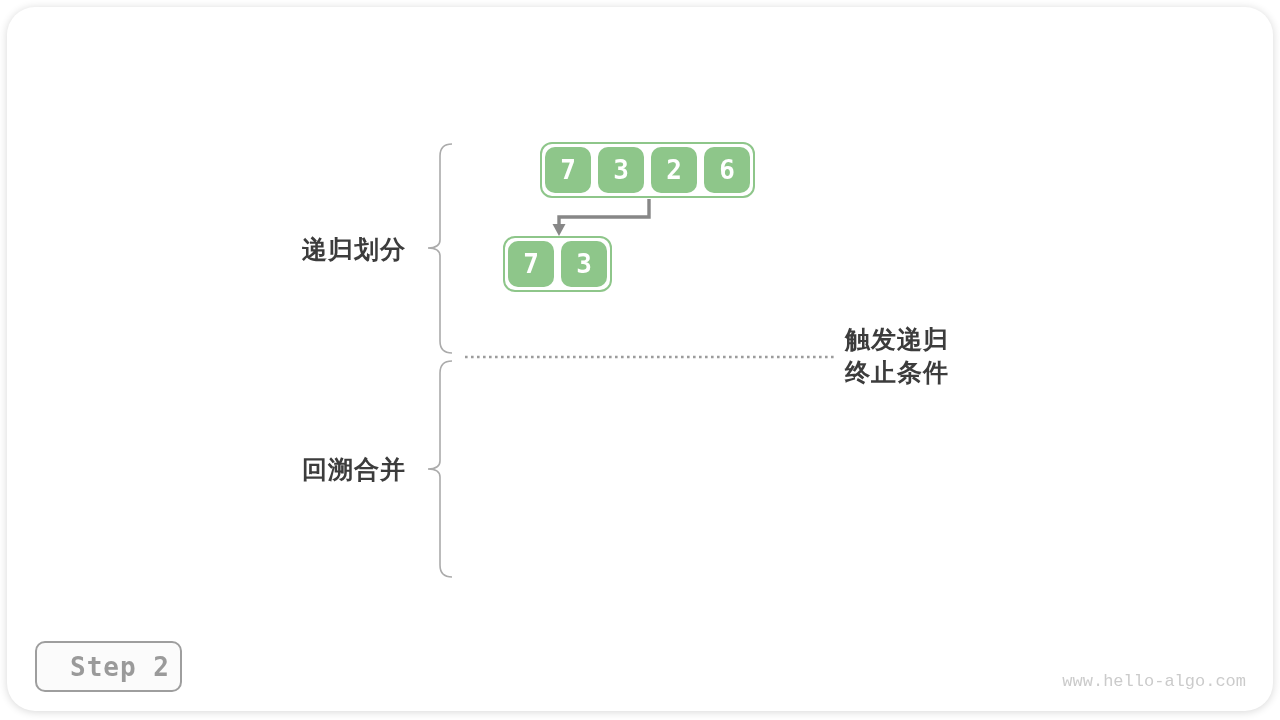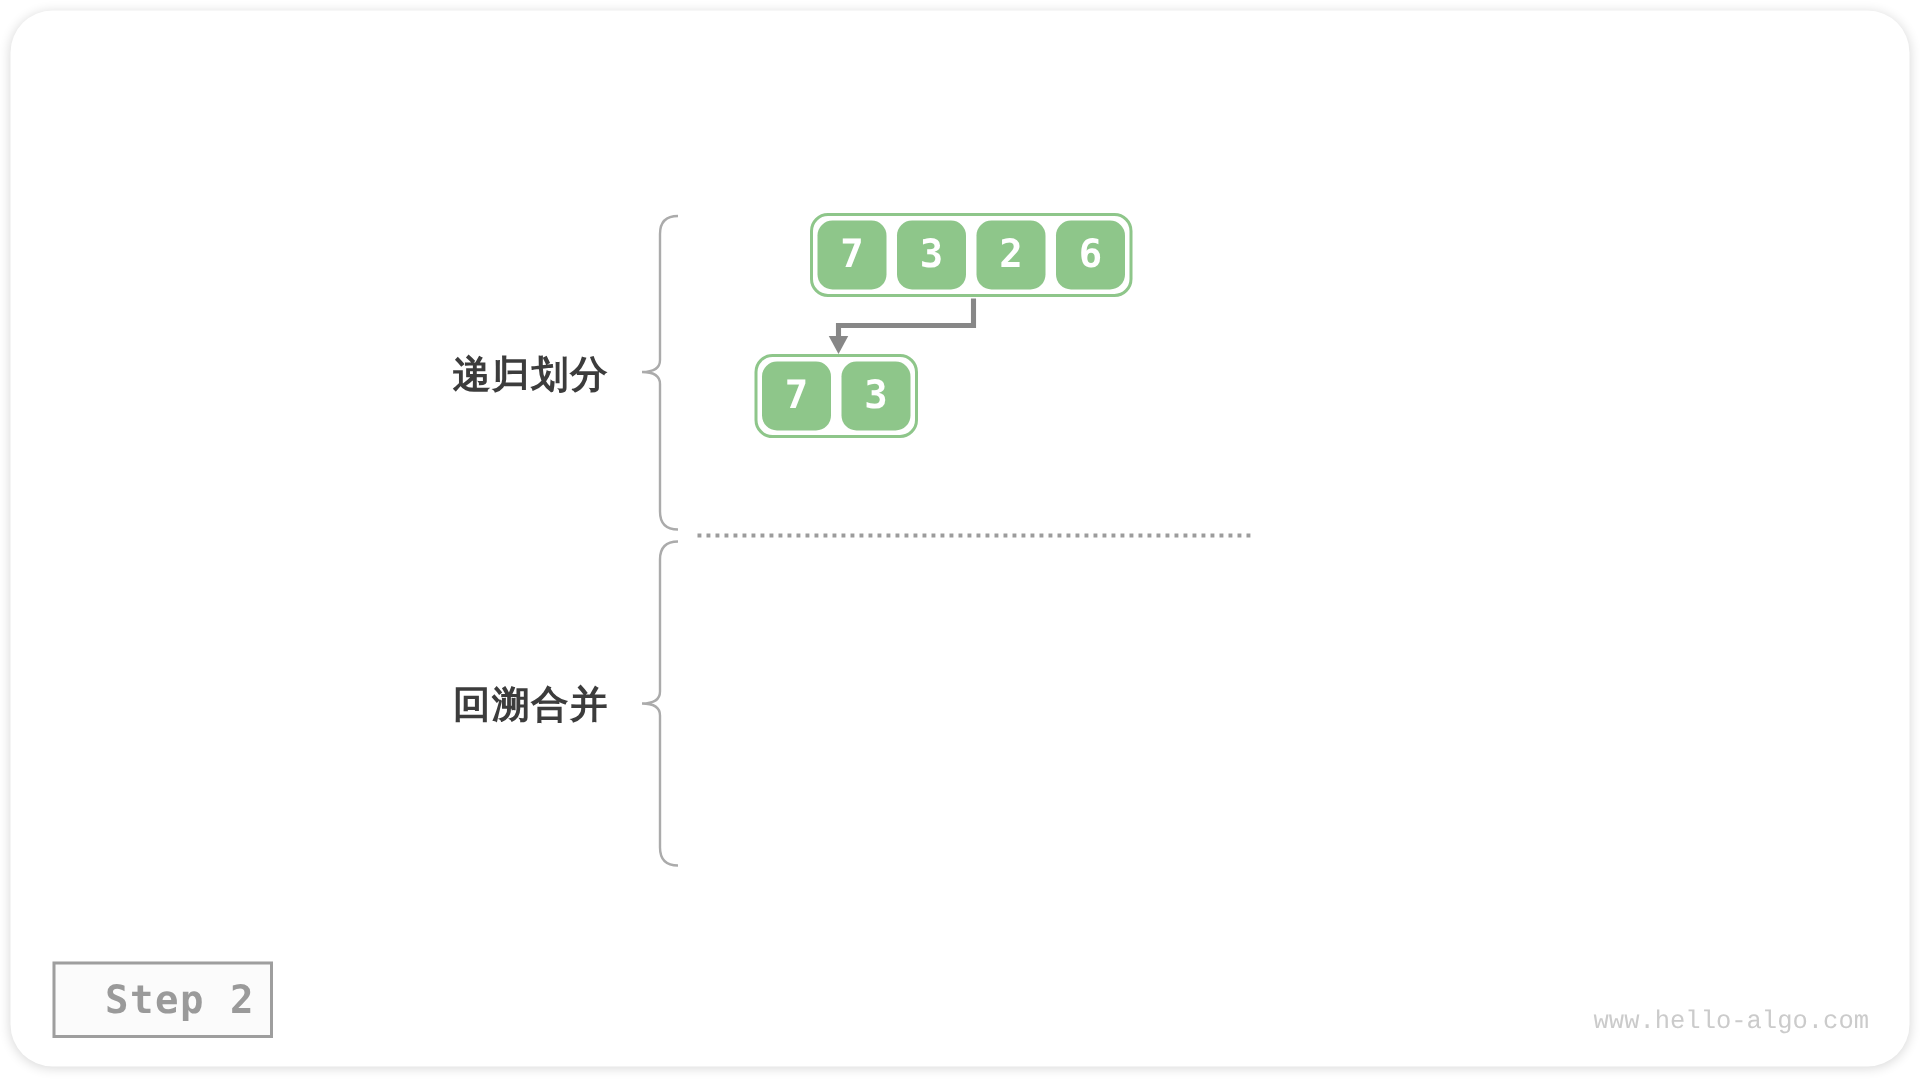--- a/index.html
+++ b/index.html
@@ -73,21 +73,21 @@
     letter-spacing: 1px;
     white-space: nowrap;
   }
   
   .step-badge {
     position: absolute;
     left: 35px; top: 641px;
     width: 147px; height: 51px;
     box-sizing: border-box;
     border: 2px solid #9E9E9E;
-    border-radius: 0;
+    border-radius: 10px;
     background: #FBFBFB;
     display: flex;
     align-items: center;
     justify-content: center;
     font-family: "DejaVu Sans Mono", monospace;
     font-weight: 700;
     font-size: 26px;
     color: #9A9A9A;
     letter-spacing: 1px;
     padding-left: 23px;
@@ -128,18 +128,22 @@
   </div>
 
   <div class="array array-sub">
     <div class="cell">7</div>
     <div class="cell">3</div>
   </div>
 
   <div class="side-label label-partition">递归划分</div>
   <div class="side-label label-merge">回溯合并</div>
 
+  <div class="label-termination">
+    <div>触发递归</div>
+    <div>终止条件</div>
+  </div>
 
   <div class="step-badge">Step 2</div>
 
   <div class="watermark">www.hello-algo.com</div>
 
 </div>
 
 </body></html>

